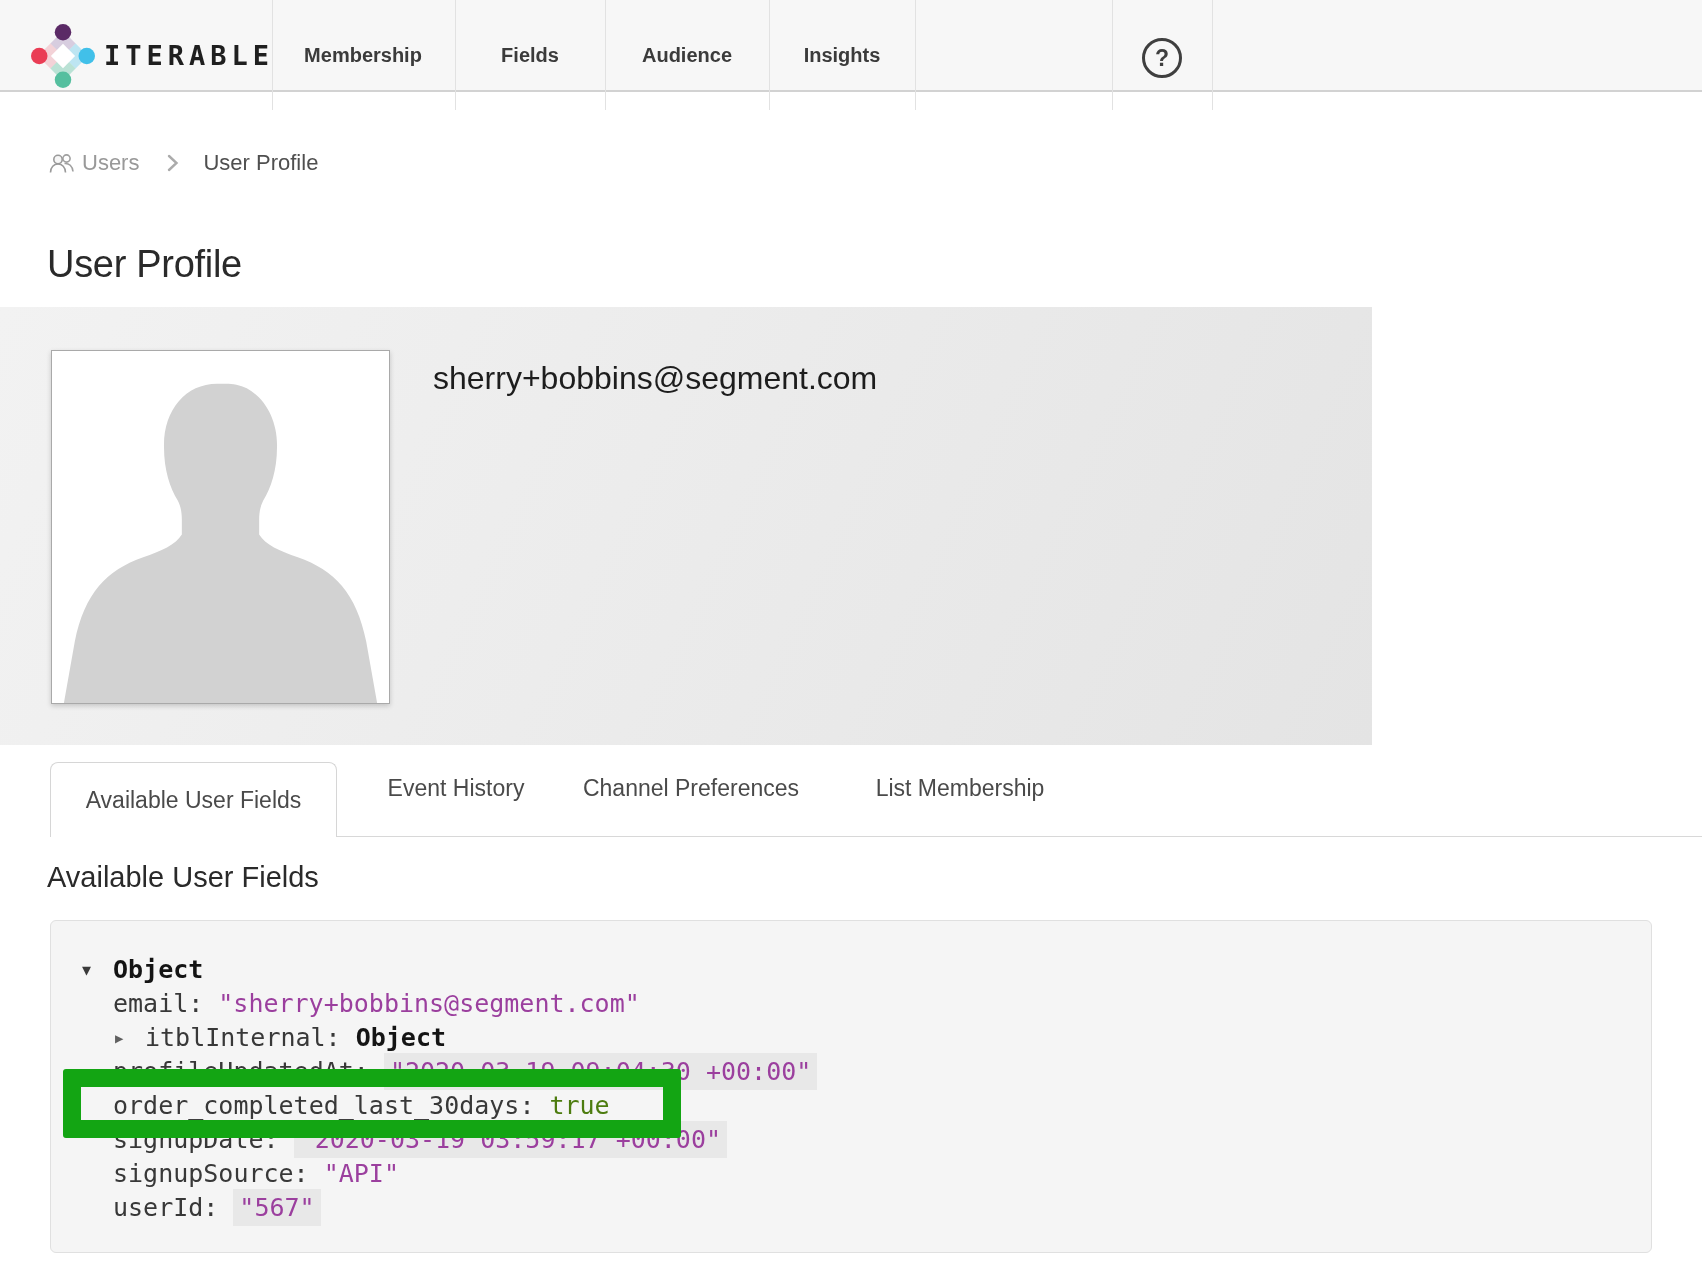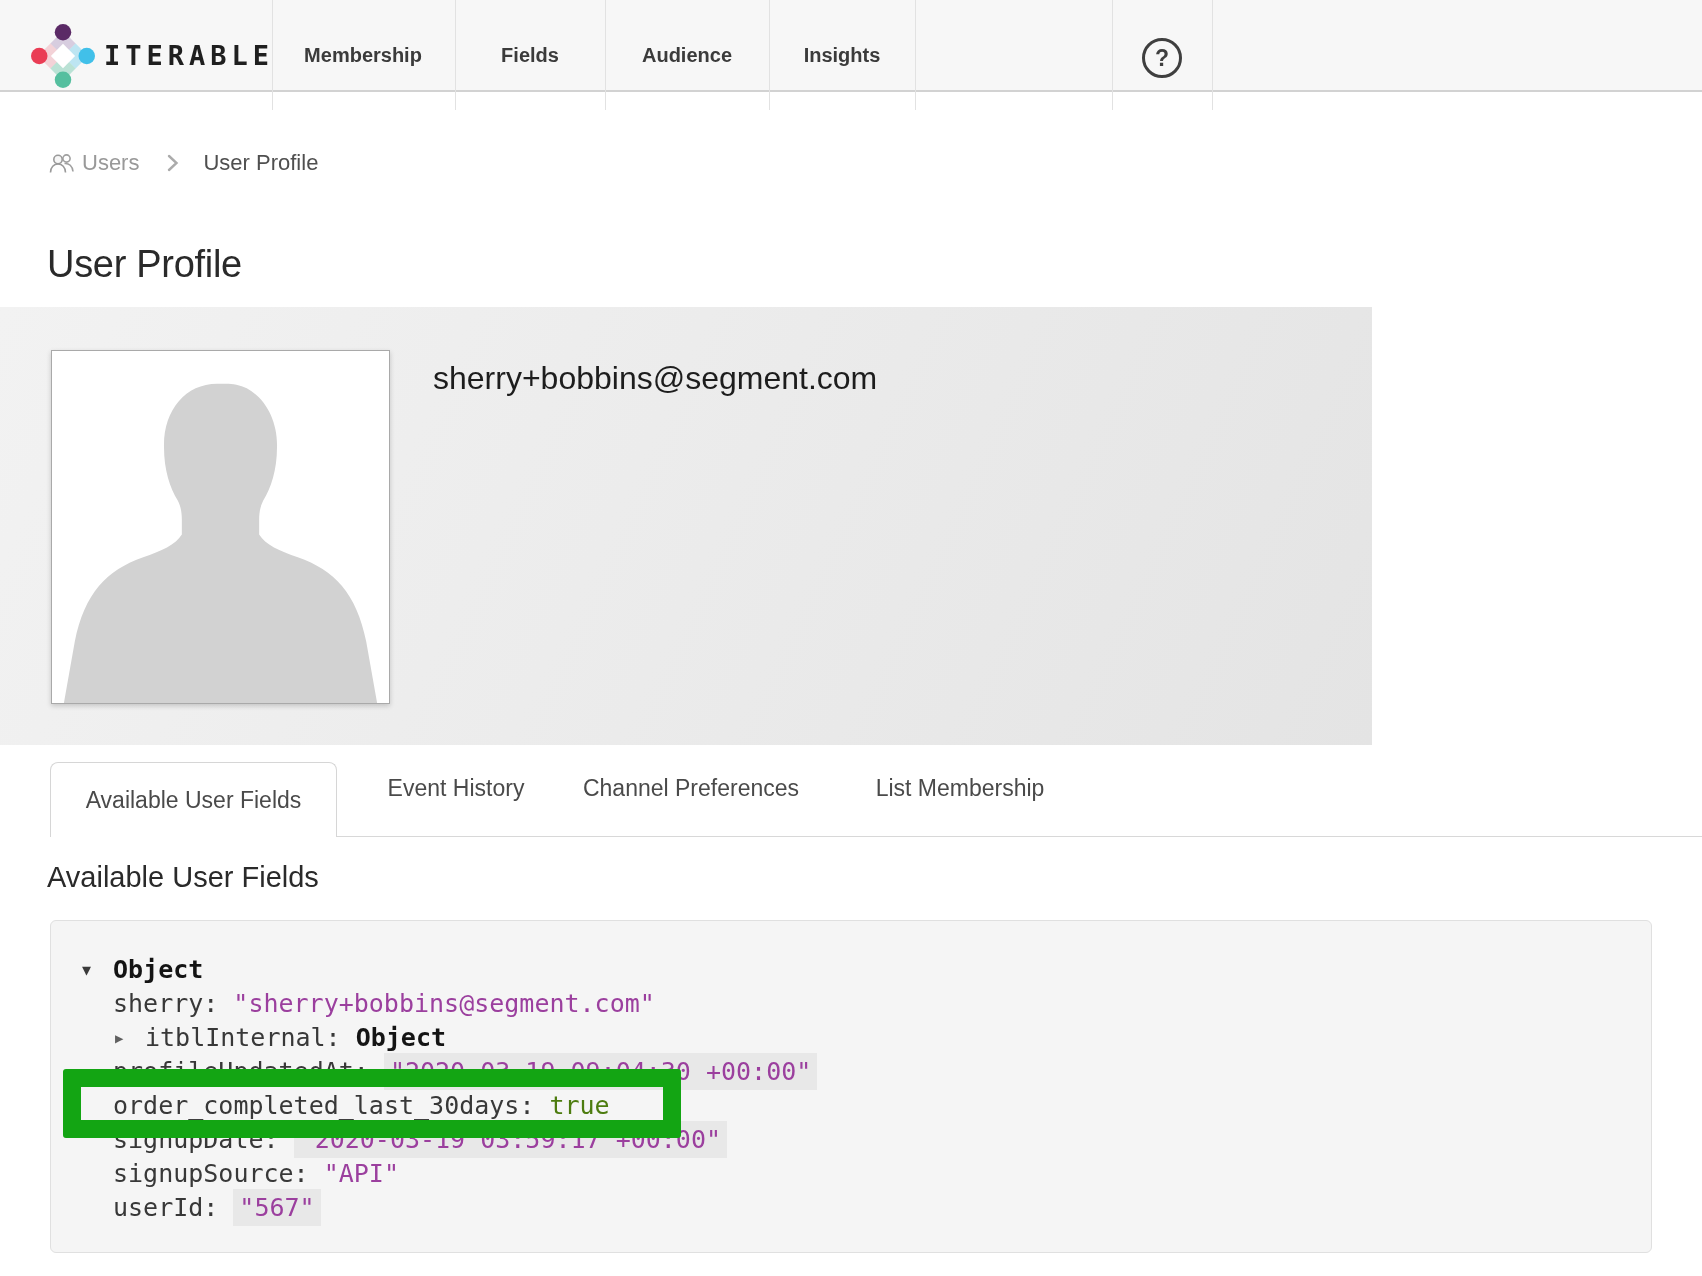--- a/index.html
+++ b/index.html
@@ -153,21 +153,21 @@
   <div class="tab" style="left:960px">List Membership</div>
 
   <h2 class="section-heading">Available User Fields</h2>
 
   <div class="code-panel">
     <div class="cl">
       <span class="marker-root">▼</span>
       <span class="obj">Object</span>
     </div>
     <div class="cl">
-      <span class="k">sherry:</span><span class="v-str">"sherry+bobbins@segment.com"</span>
+      <span class="k">email:</span><span class="v-str">"sherry+bobbins@segment.com"</span>
     </div>
     <div class="cl collapsible">
       <span class="marker-closed">▶</span>
       <span class="k">itblInternal:</span><span class="obj">Object</span>
     </div>
     <div class="cl">
       <span class="k">profileUpdatedAt:</span><span class="v-str hl">"2020-03-19 09:04:30 +00:00"</span>
     </div>
     <div class="cl">
       <span class="k">order_completed_last_30days:</span><span class="v-bool">true</span>

